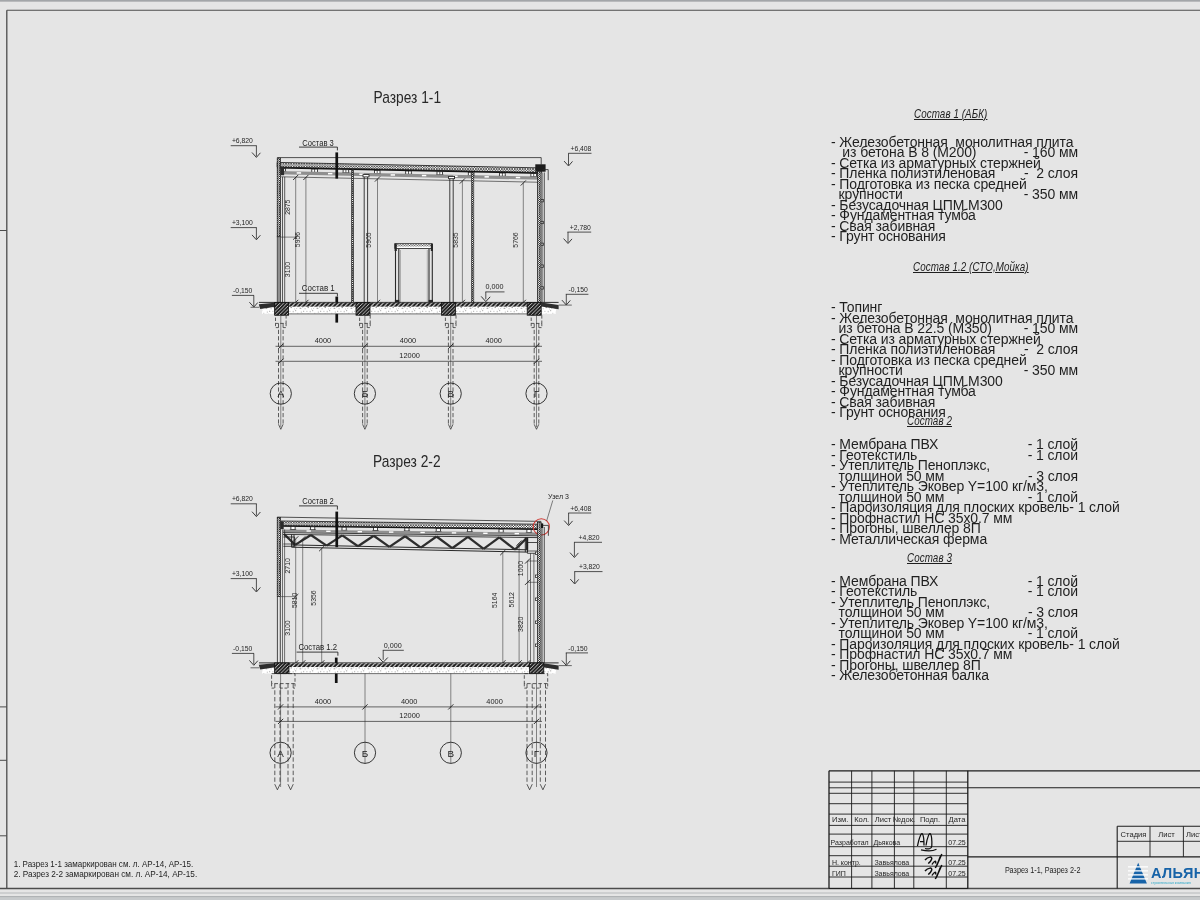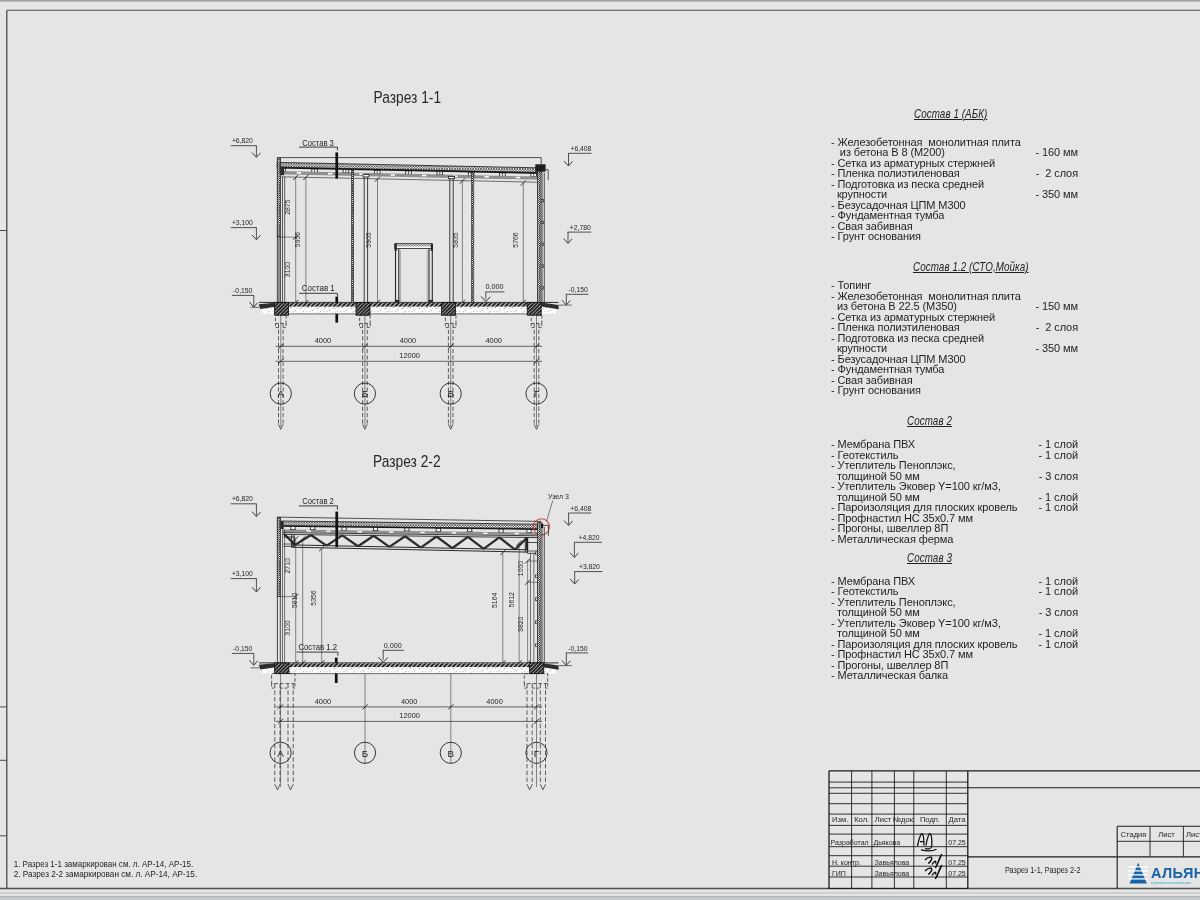--- a/index.html
+++ b/index.html
@@ -1,20 +1,20 @@
 <!DOCTYPE html>
 <html><head>
 <meta charset="utf-8">
 <style>
   html,body{margin:0;padding:0;background:#ffffff;}
   #page{position:relative;width:1200px;height:900px;overflow:hidden;background:#e5e5e5;
         font-family:"Liberation Sans",sans-serif;color:#232323;}
   svg{position:absolute;left:0;top:0;}
   svg text{font-family:"Liberation Sans",sans-serif;}
-  .lst{position:absolute;font-size:11px;line-height:10.5px;color:#1f1f1f;letter-spacing:-0.1px;}
+  .lst{position:absolute;font-size:14px;line-height:10.5px;color:#1f1f1f;letter-spacing:-0.1px;}
   .lst .row{display:flex;white-space:pre;}
   .lst .v{margin-left:auto;}
   .hdr{position:absolute;font-style:italic;font-size:12.6px;color:#1f1f1f;
        text-decoration:underline;white-space:nowrap;letter-spacing:0.1px;
        transform:scaleX(0.78);transform-origin:0 0;}
 </style>
 </head>
 <body>
 <div id="page">
 <svg width="1200" height="900" viewBox="0 0 1200 900">
@@ -673,21 +673,21 @@
 <div class="row"><span>   из бетона В 8 (М200)</span><span class="v">- 160 мм</span></div>
 <div class="row"><span>- Сетка из арматурных стержней</span></div>
 <div class="row"><span>- Пленка полиэтиленовая</span><span class="v">-  2 слоя</span></div>
 <div class="row"><span>- Подготовка из песка средней</span></div>
 <div class="row"><span>  крупности</span><span class="v">- 350 мм</span></div>
 <div class="row"><span>- Безусадочная ЦПМ М300</span></div>
 <div class="row"><span>- Фундаментная тумба</span></div>
 <div class="row"><span>- Свая забивная</span></div>
 <div class="row"><span>- Грунт основания</span></div>
     </div>
-<div class="lst" style="left:831px;top:280px;width:247px;">
+<div class="lst" style="left:831px;top:302px;width:247px;">
       <div class="row"><span>- Топинг</span></div>
 <div class="row"><span>- Железобетонная  монолитная плита</span></div>
 <div class="row"><span>  из бетона В 22.5 (М350)</span><span class="v">- 150 мм</span></div>
 <div class="row"><span>- Сетка из арматурных стержней</span></div>
 <div class="row"><span>- Пленка полиэтиленовая</span><span class="v">-  2 слоя</span></div>
 <div class="row"><span>- Подготовка из песка средней</span></div>
 <div class="row"><span>  крупности</span><span class="v">- 350 мм</span></div>
 <div class="row"><span>- Безусадочная ЦПМ М300</span></div>
 <div class="row"><span>- Фундаментная тумба</span></div>
 <div class="row"><span>- Свая забивная</span></div>
@@ -708,15 +708,15 @@
 <div class="lst" style="left:831px;top:575.8px;width:247px;">
       <div class="row"><span>- Мембрана ПВХ</span><span class="v">- 1 слой</span></div>
 <div class="row"><span>- Геотекстиль</span><span class="v">- 1 слой</span></div>
 <div class="row"><span>- Утеплитель Пеноплэкс,</span></div>
 <div class="row"><span>  толщиной 50 мм</span><span class="v">- 3 слоя</span></div>
 <div class="row"><span>- Утеплитель Эковер Y=100 кг/м3,</span></div>
 <div class="row"><span>  толщиной 50 мм</span><span class="v">- 1 слой</span></div>
 <div class="row"><span>- Пароизоляция для плоских кровель</span><span class="v">- 1 слой</span></div>
 <div class="row"><span>- Профнастил НС 35х0.7 мм</span></div>
 <div class="row"><span>- Прогоны, швеллер 8П</span></div>
-<div class="row"><span>- Металлическая балка</span></div>
+<div class="row"><span>- Железобетонная балка</span></div>
     </div>
 </div>
 
 </body></html>

